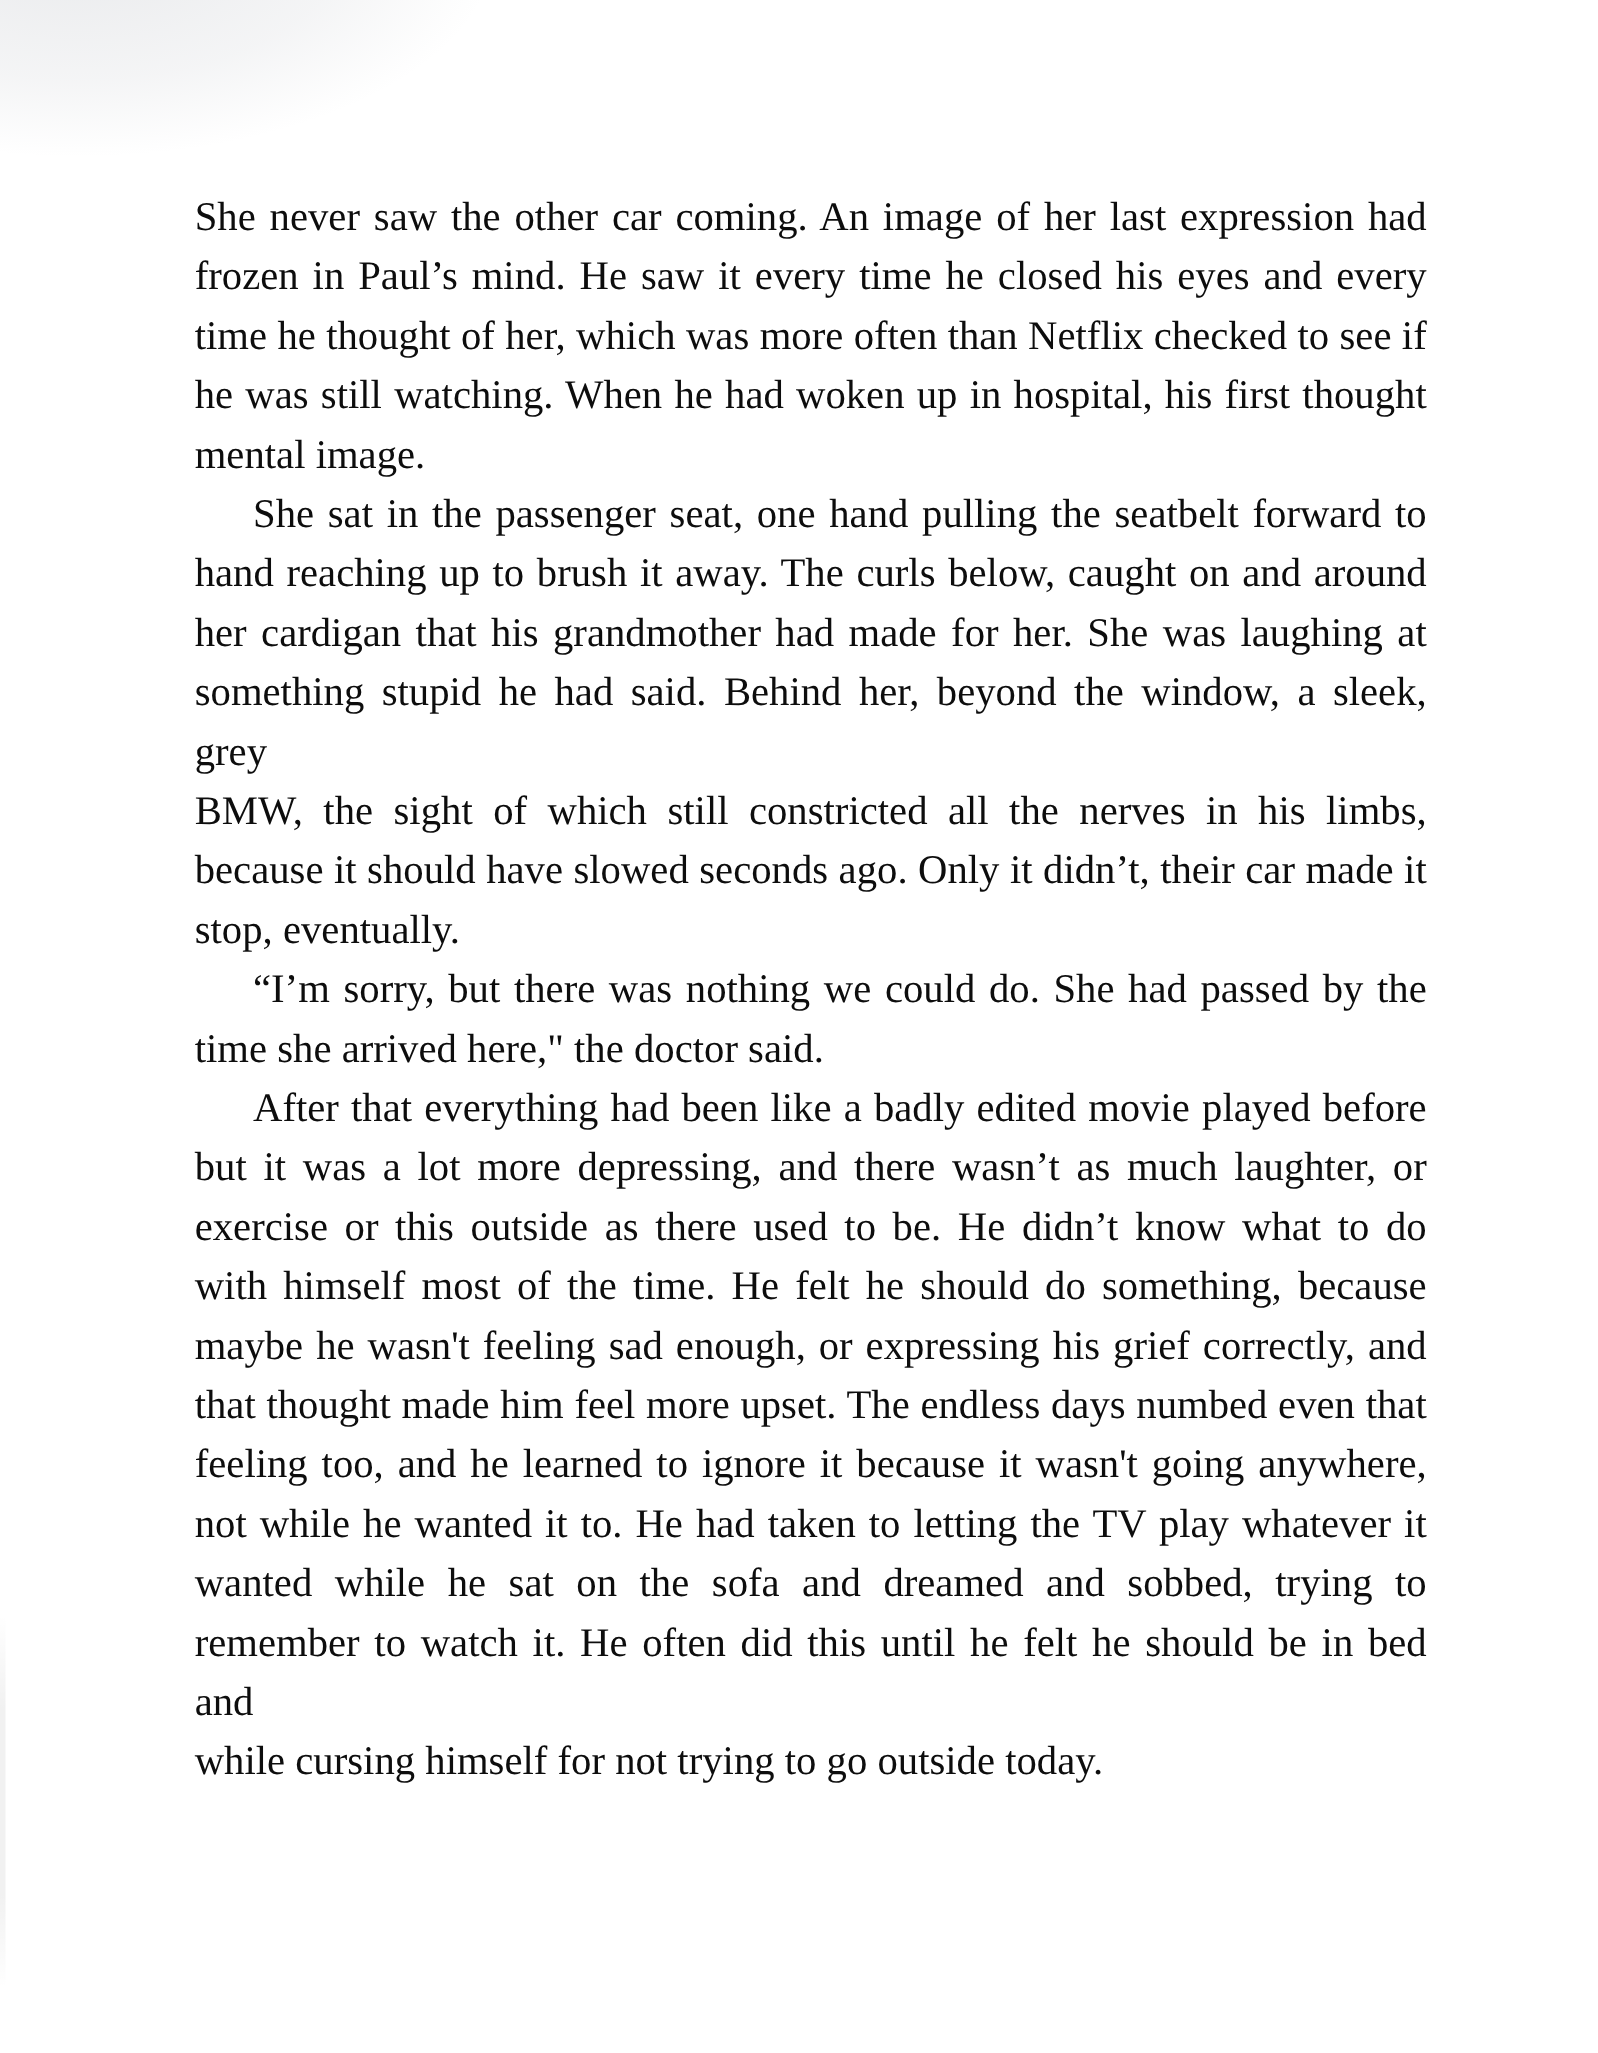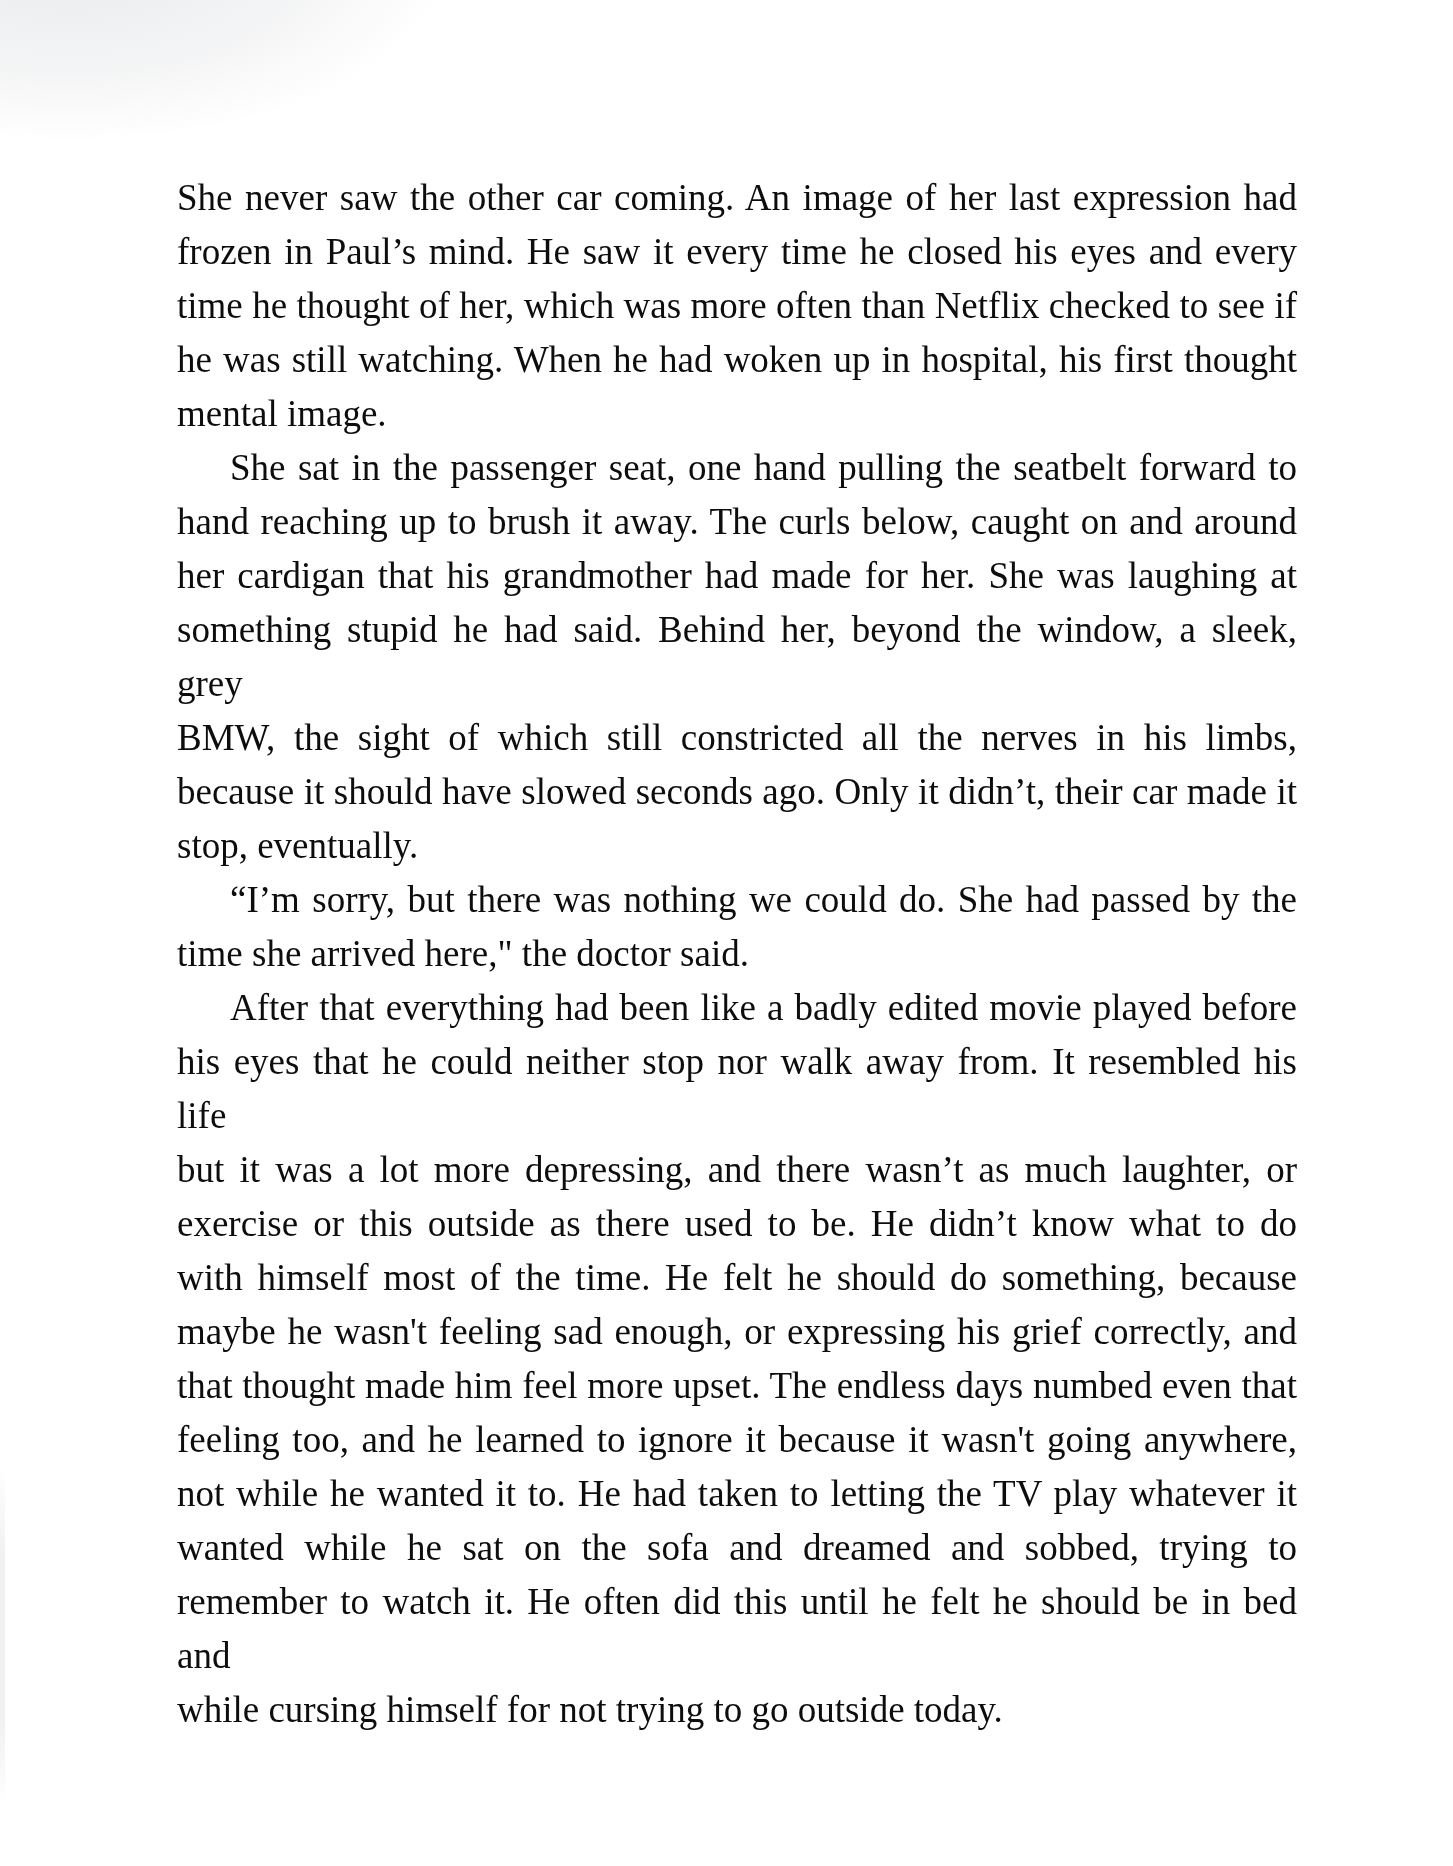--- a/index.html
+++ b/index.html
@@ -93,21 +93,20 @@
         <div class="line">BMW, the sight of which still constricted all the nerves in his limbs,</div>
         <div class="line">because it should have slowed seconds ago. Only it didn’t, their car made it</div>
         <div class="line last">stop, eventually.</div>
       </div>
       <div class="para indented">
         <div class="line first">“I’m sorry, but there was nothing we could do. She had passed by the</div>
         <div class="line last">time she arrived here," the doctor said.</div>
       </div>
       <div class="para indented">
         <div class="line first">After that everything had been like a badly edited movie played before</div>
-        <div class="line">his eyes that he could neither stop nor walk away from. It resembled his life</div>
         <div class="line">but it was a lot more depressing, and there wasn’t as much laughter, or</div>
         <div class="line">exercise or this outside as there used to be. He didn’t know what to do</div>
         <div class="line">with himself most of the time. He felt he should do something, because</div>
         <div class="line">maybe he wasn't feeling sad enough, or expressing his grief correctly, and</div>
         <div class="line">that thought made him feel more upset. The endless days numbed even that</div>
         <div class="line">feeling too, and he learned to ignore it because it wasn't going anywhere,</div>
         <div class="line">not while he wanted it to. He had taken to letting the TV play whatever it</div>
         <div class="line">wanted while he sat on the sofa and dreamed and sobbed, trying to</div>
         <div class="line">remember to watch it. He often did this until he felt he should be in bed and</div>
         <div class="line last">while cursing himself for not trying to go outside today.</div>

